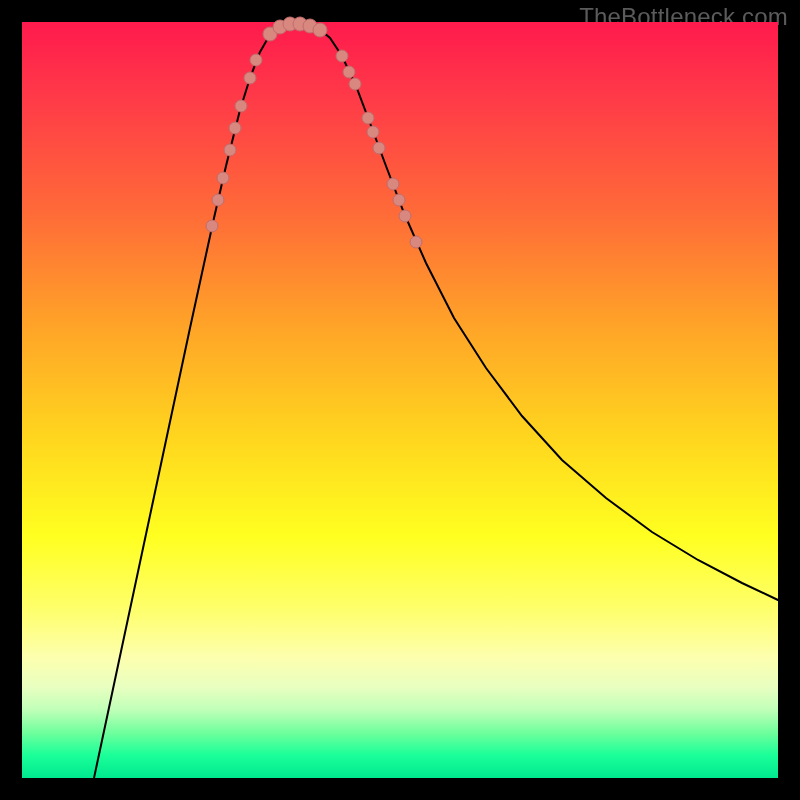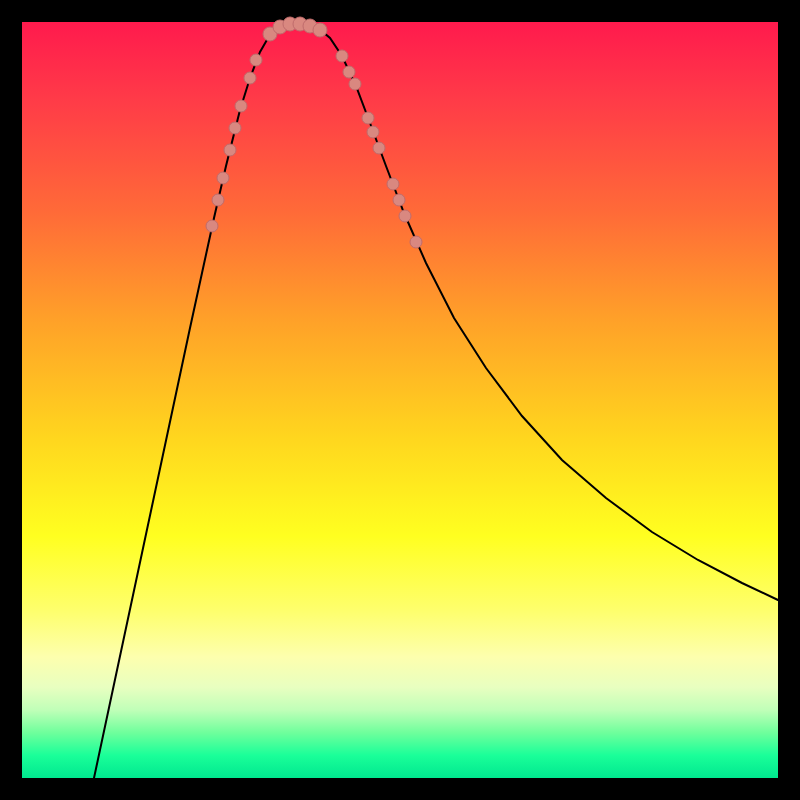--- a/index.html
+++ b/index.html
@@ -57,20 +57,21 @@
     color: #5b5b5b;
     font-size: 24px;
     font-weight: 500;
     letter-spacing: 0.2px;
   }
 </style>
 </head>
 <body>
 
 <div class="frame">
+  <div class="watermark">TheBottleneck.com</div>
 
   <div class="plot-area">
     <svg viewBox="0 0 756 756" preserveAspectRatio="none">
       <path id="curve-path" fill="none" stroke="#000000" stroke-width="2" stroke-linecap="round" d="M72 756 L88 681 L104 606 L120 531 L136 456 L152 381 L168 306 L180 251 L192 196 L204 144 L218 88 L228 56 L238 30 L246 16 L254 8 L260 4 L268 2 L268 2 L282 2 L296 6 L308 16 L320 34 L334 64 L348 101 L364 144 L382 191 L404 241 L432 296 L464 346 L500 394 L540 438 L584 476 L630 510 L676 538 L720 561 L756 578"></path>
       <g id="dots-group">
           <circle cx="190" cy="204" r="6" fill="#d98880" stroke="#c06c6c" stroke-width="1"></circle>
           <circle cx="196" cy="178" r="6" fill="#d98880" stroke="#c06c6c" stroke-width="1"></circle>
           <circle cx="201" cy="156" r="6" fill="#d98880" stroke="#c06c6c" stroke-width="1"></circle>
           <circle cx="208" cy="128" r="6" fill="#d98880" stroke="#c06c6c" stroke-width="1"></circle>
           <circle cx="213" cy="106" r="6" fill="#d98880" stroke="#c06c6c" stroke-width="1"></circle>

